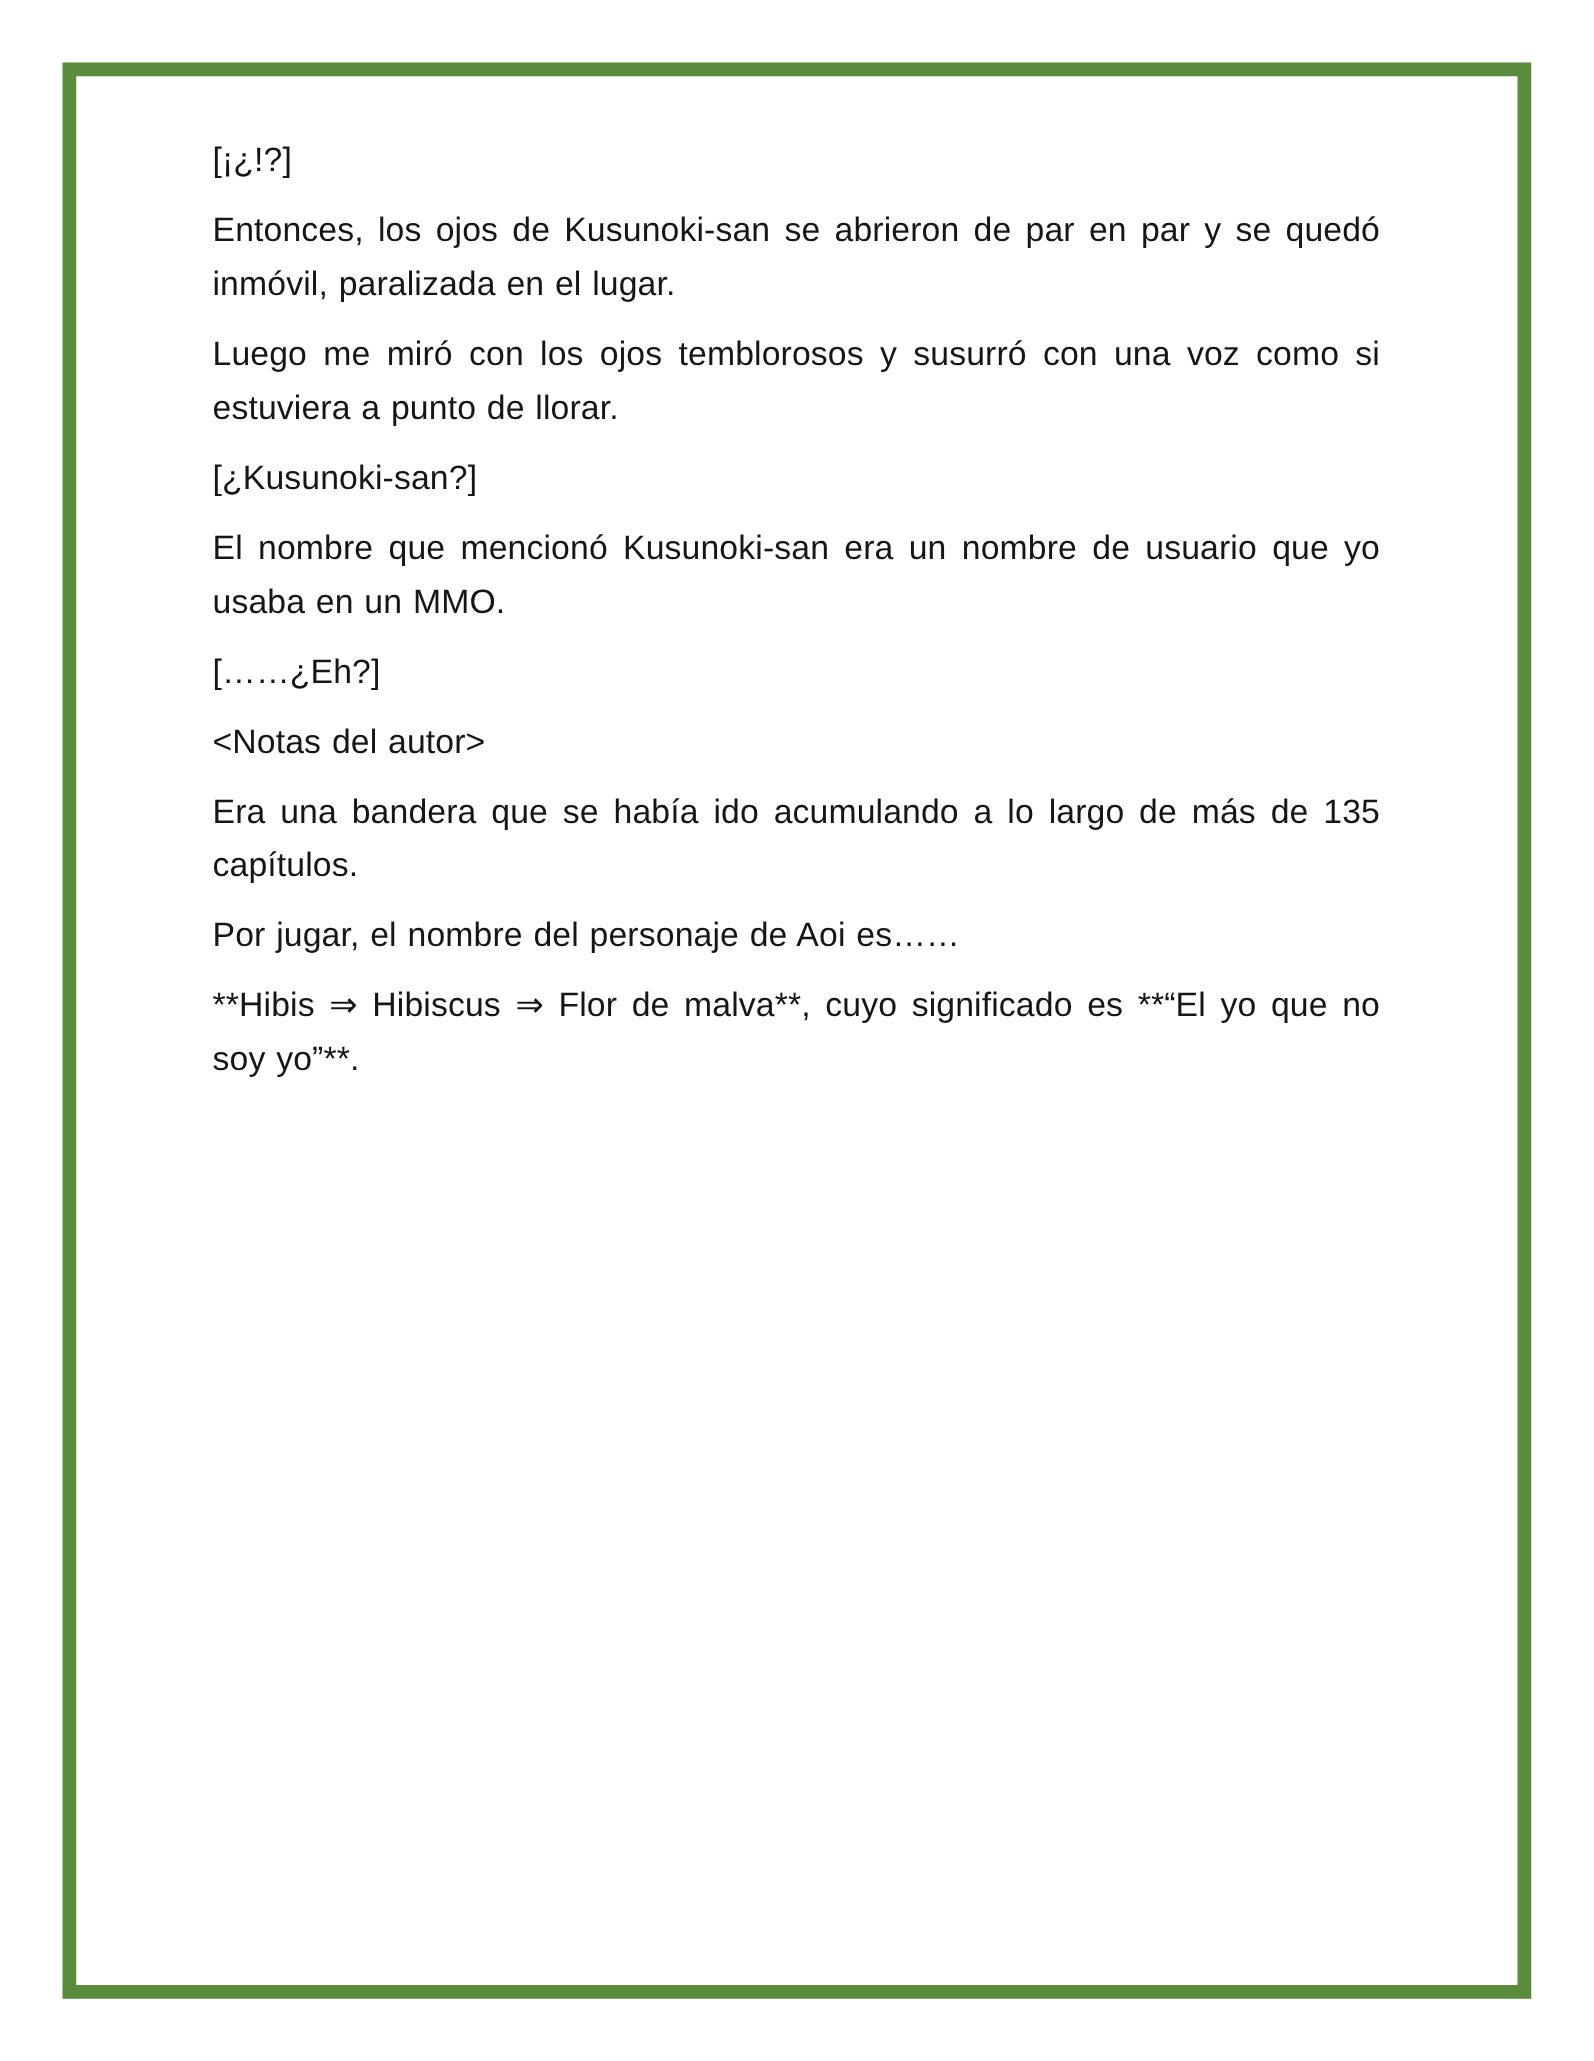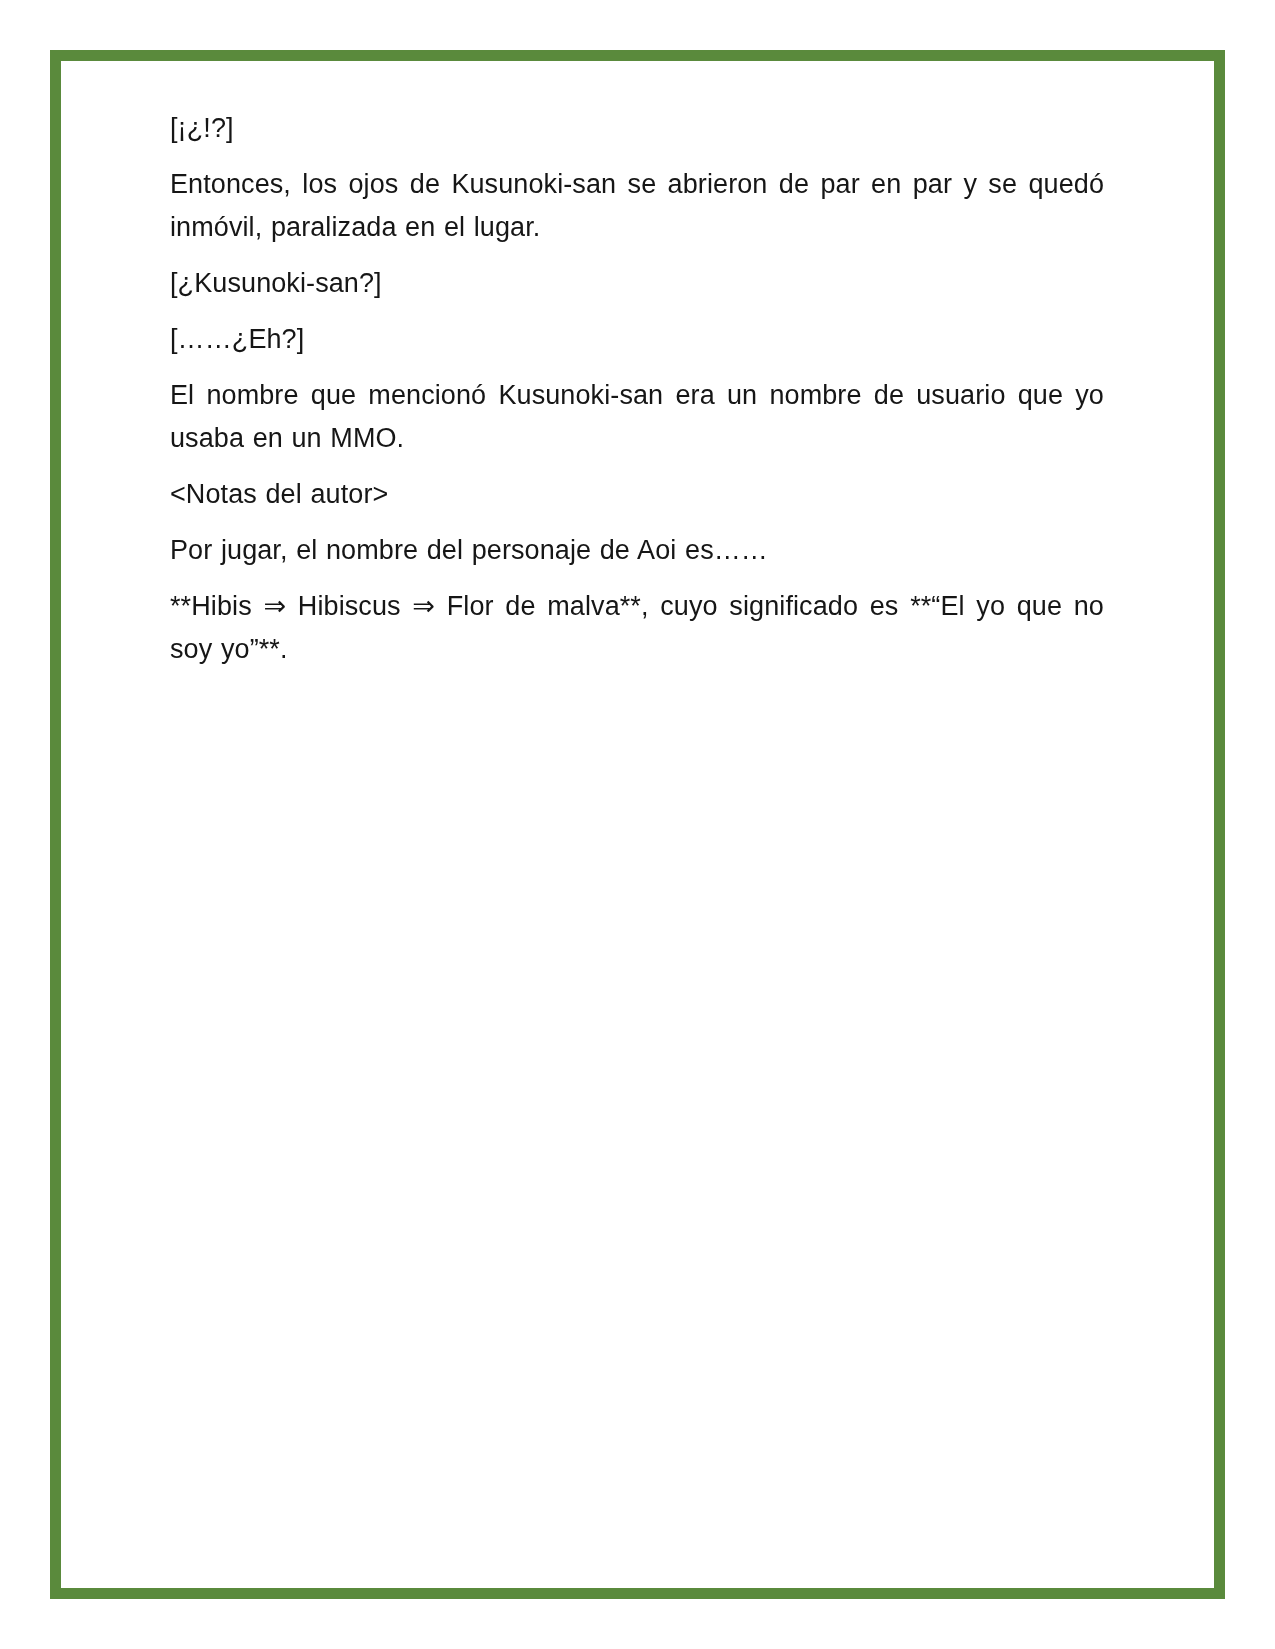--- a/index.html
+++ b/index.html
@@ -37,20 +37,22 @@
     word-spacing: 1px;
   }
 </style>
 </head>
 <body>
 
 <div class="page-frame">
   <div class="page-content">
     <p>[¡¿!?]</p>
     <p>Entonces, los ojos de Kusunoki-san se abrieron de par en par y se quedó inmóvil, paralizada en el lugar.</p>
+    <p>Luego me miró con los ojos temblorosos y susurró con una voz como si estuviera a punto de llorar.</p>
     <p>[¿Kusunoki-san?]</p>
+    <p>El nombre que mencionó Kusunoki-san era un nombre de usuario que yo usaba en un MMO.</p>
     <p>[……¿Eh?]</p>
-    <p>El nombre que mencionó Kusunoki-san era un nombre de usuario que yo usaba en un MMO.</p>
     <p>&lt;Notas del autor&gt;</p>
+    <p>Era una bandera que se había ido acumulando a lo largo de más de 135 capítulos.</p>
     <p>Por jugar, el nombre del personaje de Aoi es……</p>
     <p>**Hibis ⇒ Hibiscus ⇒ Flor de malva**, cuyo significado es **“El yo que no soy yo”**.</p>
   </div>
 </div>
 
 </body></html>

